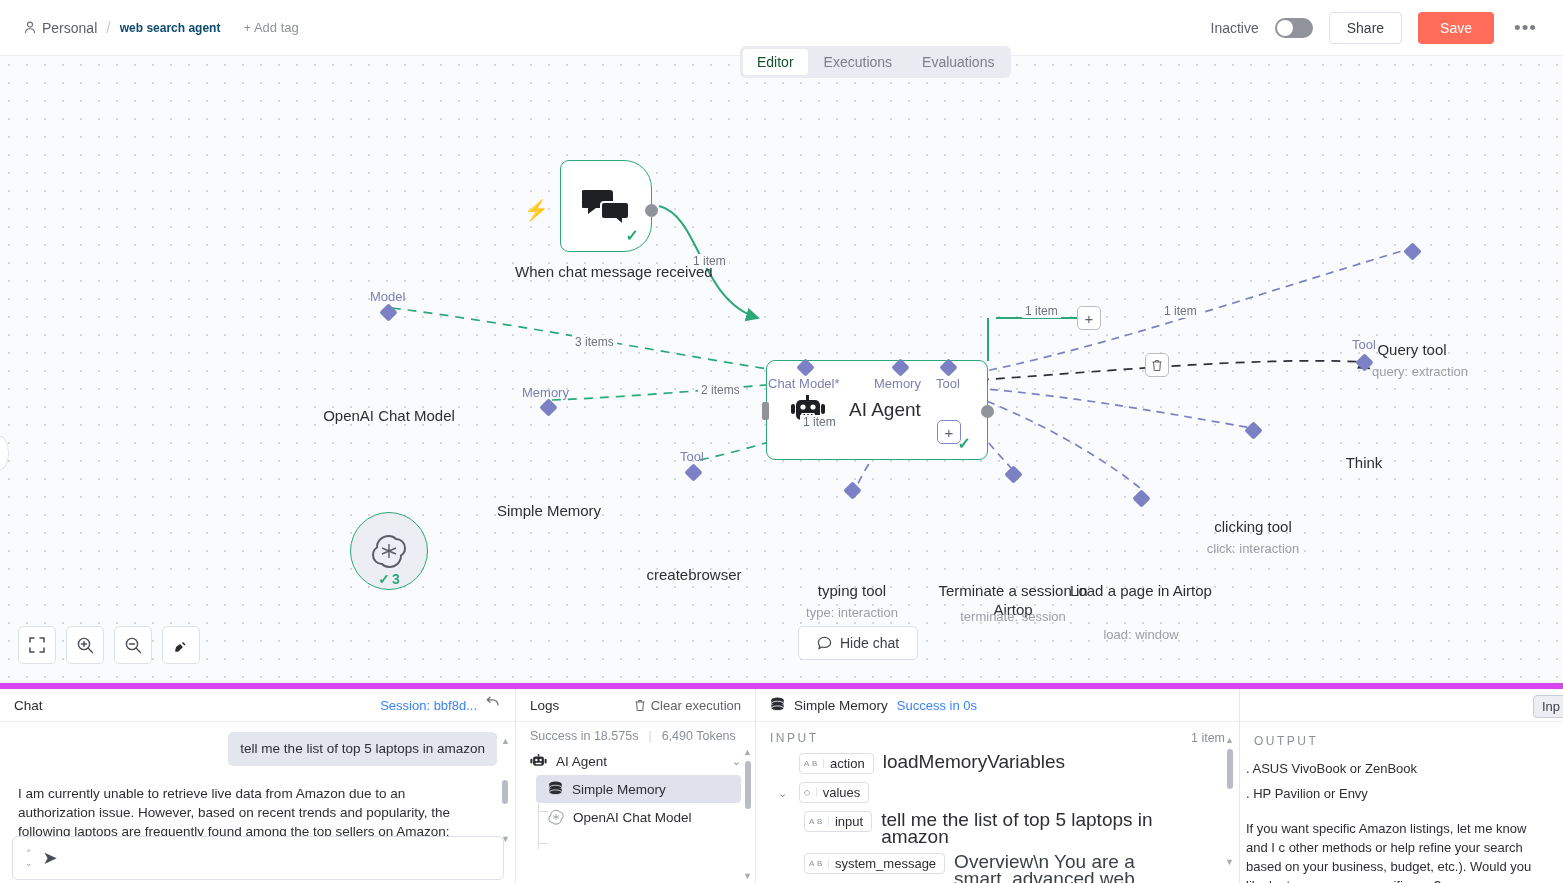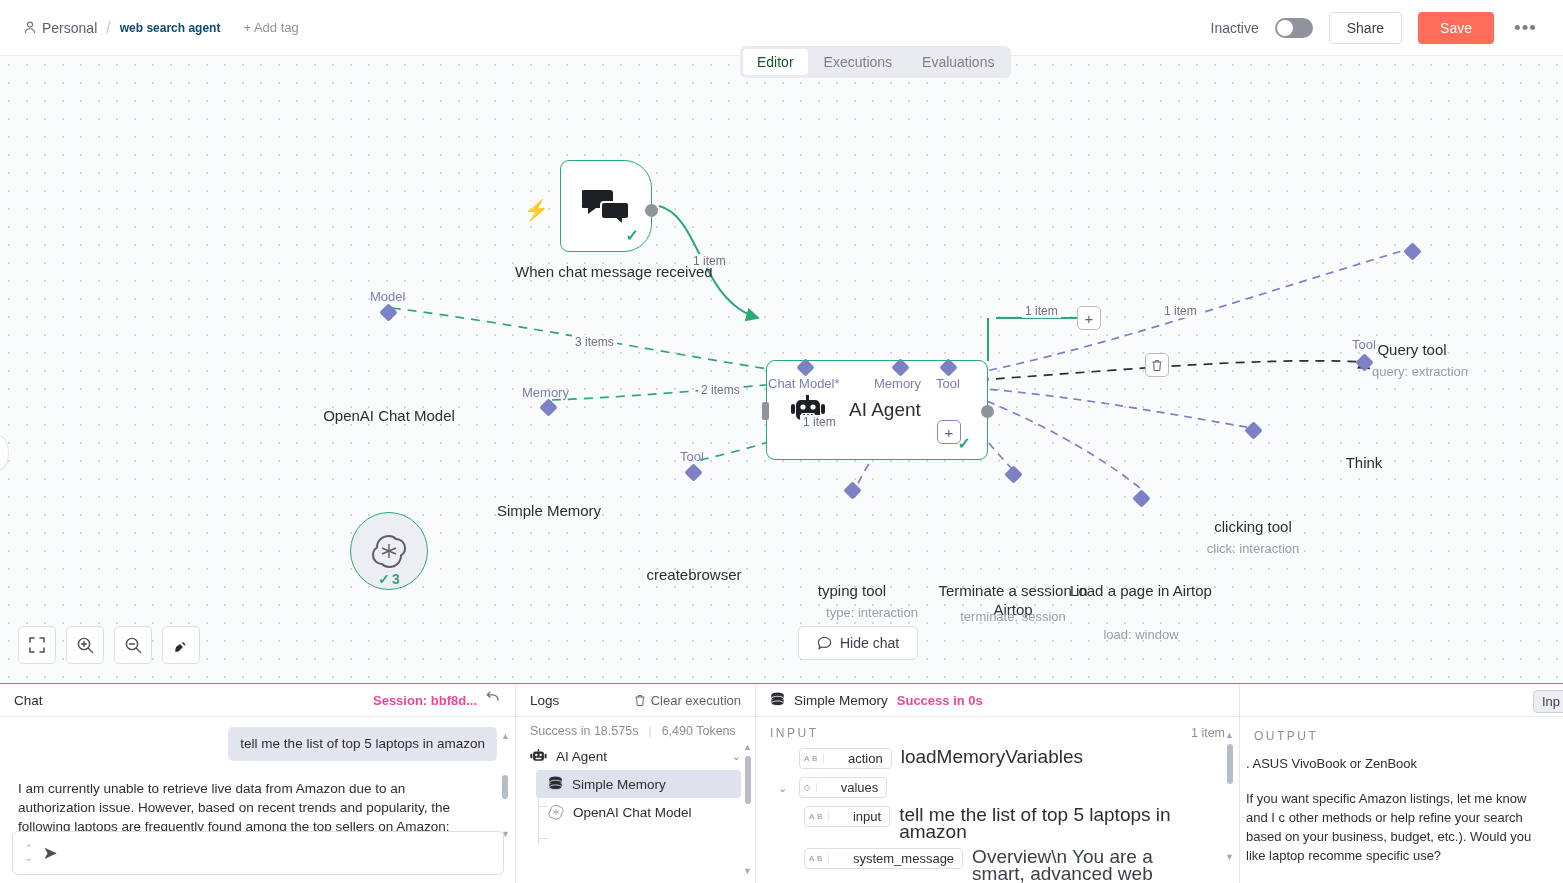--- a/index.html
+++ b/index.html
@@ -129,29 +129,29 @@
     display: flex; align-items: center; gap: 8px; cursor: pointer;
   }
   .left-handle {
     position: absolute; left: -9px; top: 380px; width: 18px; height: 34px;
     background: #fff; border: 1px solid #dfe2e8; border-radius: 50%;
   }
 
   
   #bottom {
     position: absolute; left: 0; top: 683px; width: 1563px; height: 200px;
-    display: flex; background: #fff; border-top: 1px solid #d946ef;
+    display: flex; background: #fff; border-top: 6px solid #d946ef;
   }
   .panel { height: 200px; position: relative; border-right: 1px solid #e3e6ec; }
   .panel-head {
     height: 33px; display: flex; align-items: center;
     border-bottom: 1px solid #e9ecf1; padding: 0 14px; gap: 8px;
   }
   .panel-title { font-size: 13.5px; color: #2d2e34; }
-  .panel-sub { font-size: 13px; color: #ec4899; font-weight: bold; }
+  .panel-sub { font-size: 13px; color: #3b82f6; }
 
   
   #chat-panel { width: 516px; }
   #chat-body { position: relative; height: 167px; background: #fff; overflow: hidden; }
   .bubble-user {
     position: absolute; right: 18px; top: 10px; max-width: 275px;
     background: #e3e6ef; color: #2d2e34; font-size: 13.5px;
     padding: 8px 12px; border-radius: 5px; line-height: 18px;
   }
   .bubble-bot {
@@ -192,21 +192,21 @@
   .tree-tick { position: absolute; left: 22px; width: 10px; height: 1px; background: #dadde3; }
   .logs-scroll { position: absolute; right: 3px; top: 58px; width: 9px; height: 136px; }
 
   
   #data-panel { width: 484px; }
   .data-head { gap: 9px; }
   .io-label { font-size: 12px; letter-spacing: 2.5px; color: #8b8f98; }
   .item-count { margin-left: auto; font-size: 12.5px; color: #8b8f98; }
   .kv-row { display: flex; align-items: flex-start; gap: 9px; padding: 4px 0; }
   .pill {
-    display: inline-flex; align-items: center; gap: 24px;
+    display: inline-flex; align-items: center; gap: 6px;
     border: 1px solid #dcdfe6; border-radius: 4px; padding: 2px 8px 2px 4px;
     background: #fff; font-size: 13px; color: #2d2e34; white-space: nowrap;
   }
   .pill .tchip {
     font-size: 8px; color: #8b8f98; border-right: 1px solid #e3e6ec;
     padding-right: 5px; letter-spacing: .5px;
   }
   .kv-val { font-size: 19px; color: #2d2e34; line-height: 17px; }
   .kv-val.dim { color: #3b3f47; }
   .caret { color: #8b8f98; font-size: 11px; width: 12px; padding-top: 5px; cursor: pointer; }
@@ -345,21 +345,21 @@
   <div class="diamond" style="left:542px; top:345px;"></div>
   <div class="port-label" style="left:522px; top:329px;">Memory</div>
   <div class="node-caption" style="left:549px; top:445px; width:200px;">Simple Memory</div>
 
   <div class="diamond" style="left:687px; top:410px;"></div>
   <div class="port-label" style="left:680px; top:393px;">Tool</div>
   <div class="node-caption" style="left:694px; top:509px; width:220px;">createbrowser</div>
 
   <div class="diamond" style="left:846px; top:428px;"></div>
   <div class="node-caption" style="left:852px; top:525px; width:200px;">typing tool</div>
-  <div class="node-sub" style="left:872px; top:549px; width:220px;">type: interaction</div>
+  <div class="node-sub" style="left:852px; top:549px; width:220px;">type: interaction</div>
 
   <div class="diamond" style="left:1007px; top:412px;"></div>
   <div class="node-caption" style="left:1013px; top:525px; width:190px; white-space:normal;">Terminate a session in Airtop</div>
   <div class="node-sub" style="left:1013px; top:553px; width:220px;">terminate: session</div>
 
   <div class="diamond" style="left:1135px; top:436px;"></div>
   <div class="node-caption" style="left:1141px; top:525px; width:150px; white-space:normal;">Load a page in Airtop</div>
   <div class="node-sub" style="left:1141px; top:571px; width:220px;">load: window</div>
 
   <div class="diamond" style="left:1247px; top:368px;"></div>
@@ -576,16 +576,17 @@
 
   <div class="panel" id="out-panel">
     <div class="panel-head" style="justify-content:flex-end;">
       <span class="inp-tab">Inp</span>
     </div>
     <div style="padding:9px 14px 4px;">
       <span class="io-label">OUTPUT</span>
     </div>
     <div style="padding:6px 14px 0 6px;">
       <div class="out-line">. ASUS VivoBook or ZenBook</div>
+      <div class="out-line" style="margin-top:6px;">. HP Pavilion or Envy</div>
       <div class="out-line" style="margin-top:16px;">If you want specific Amazon listings, let me know and I c other methods or help refine your search based on your business, budget, etc.). Would you like laptop recomme specific use?</div>
     </div>
   </div>
 </div>
 
 </body></html>

